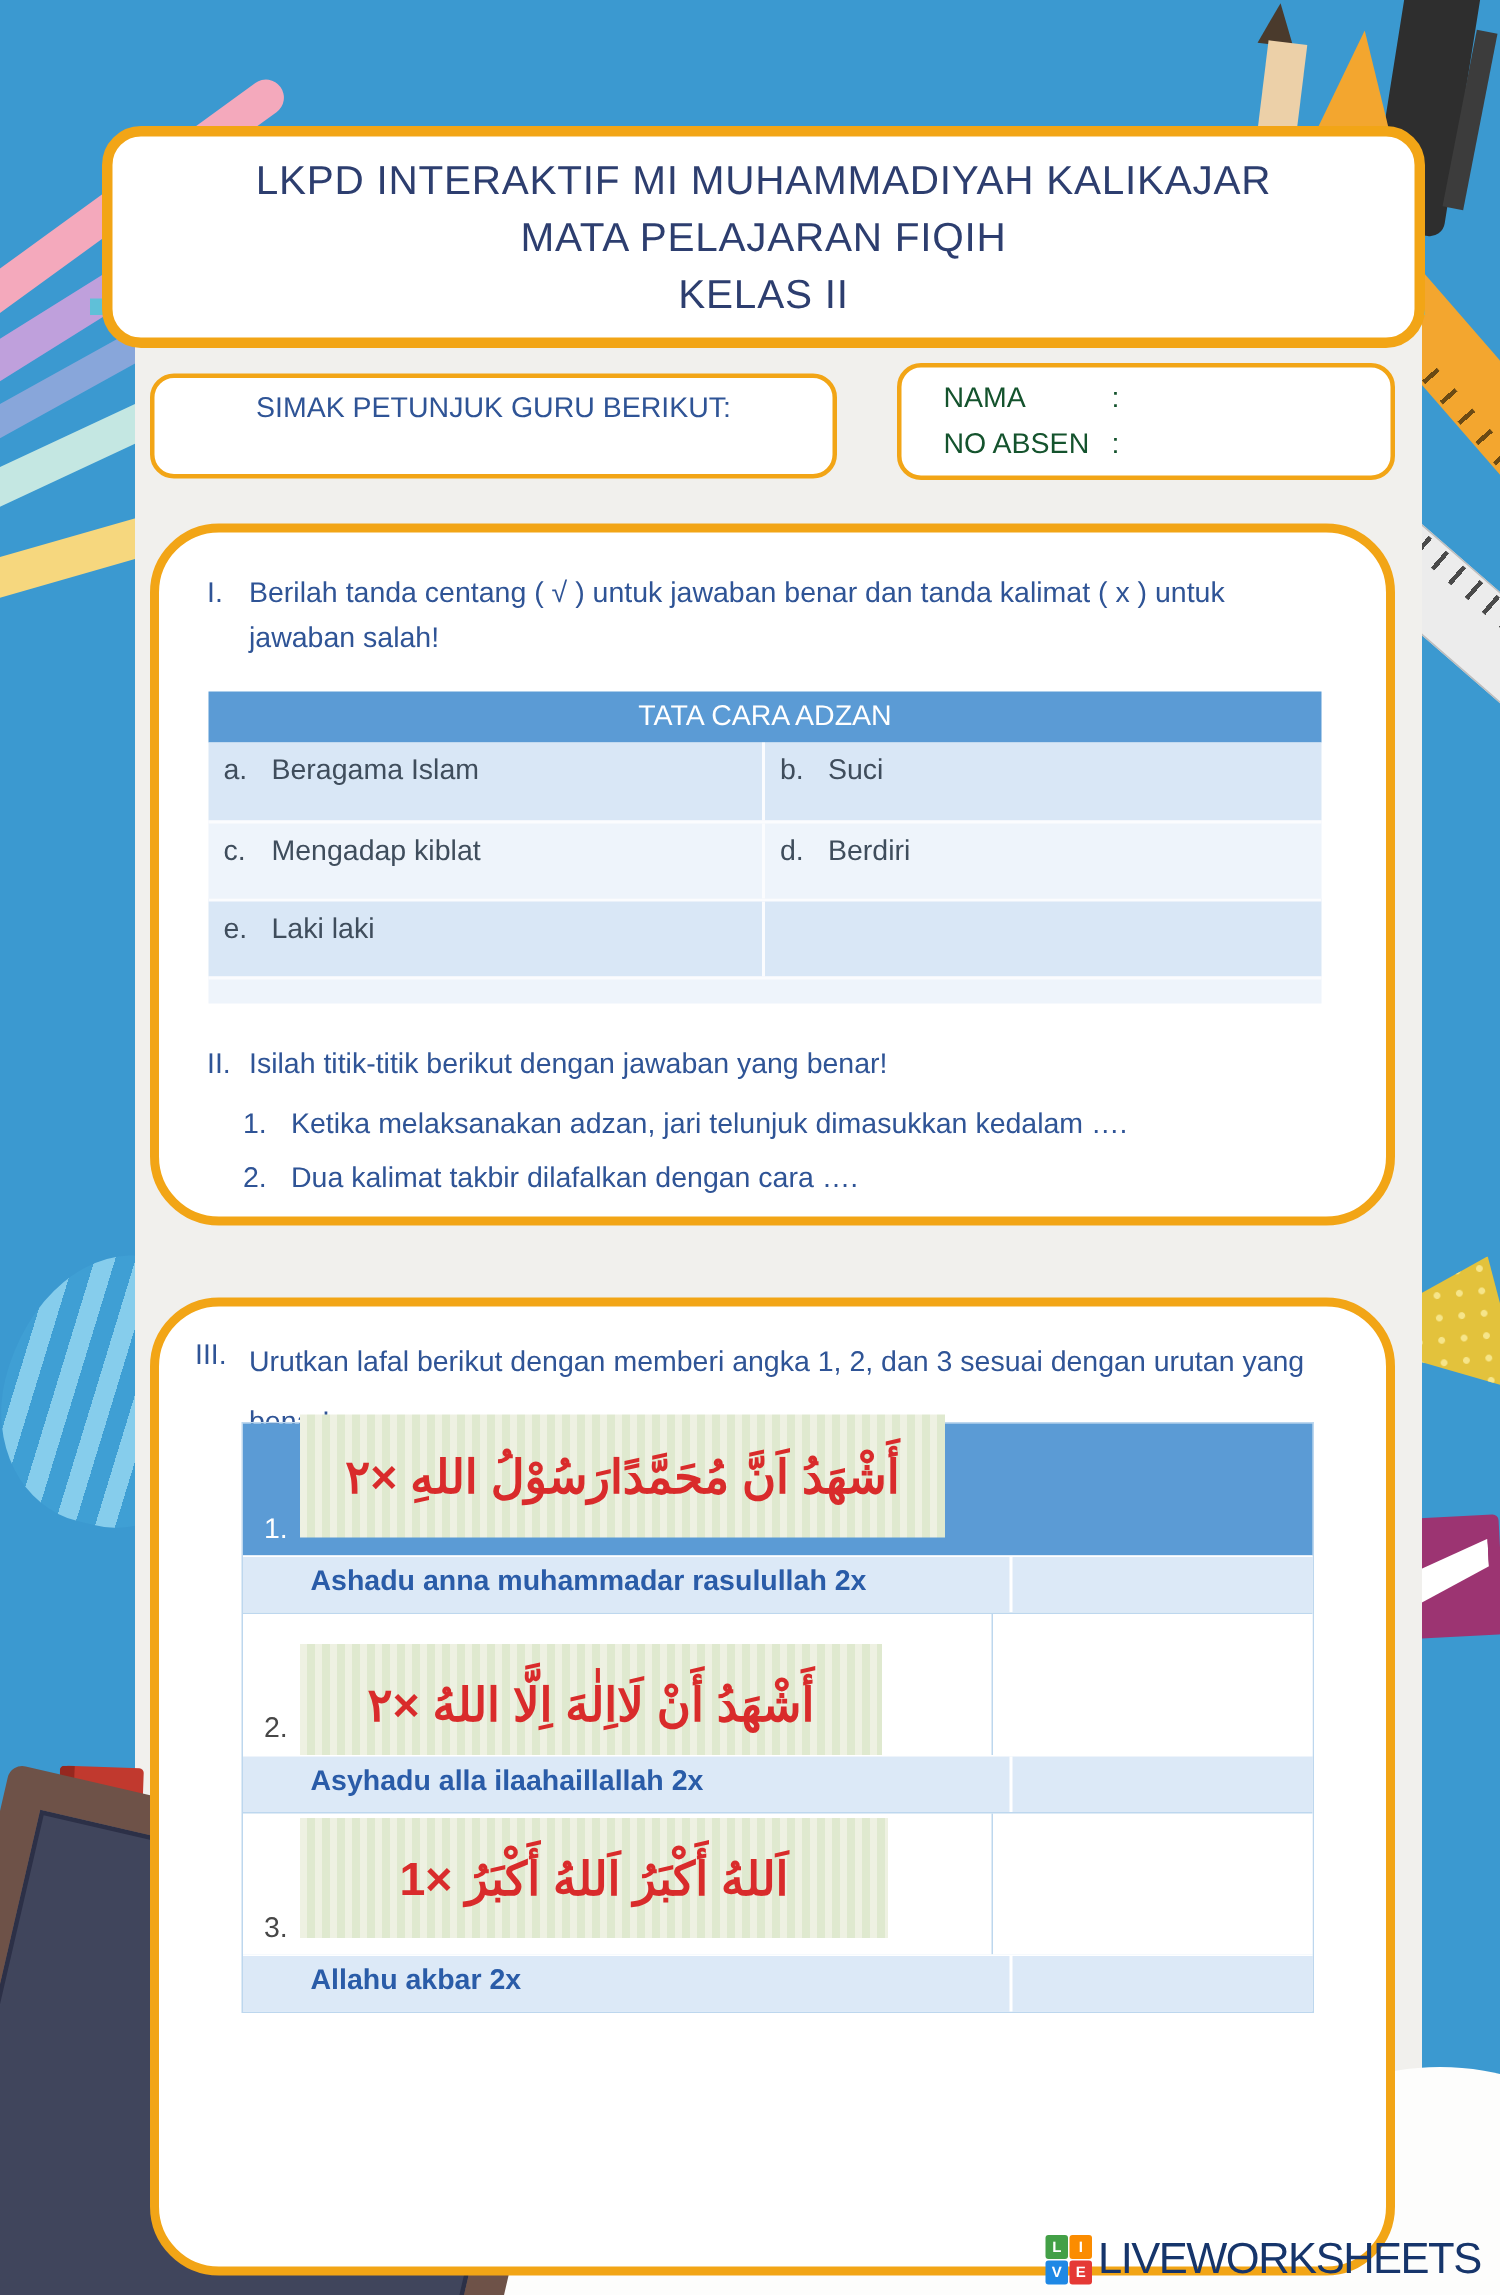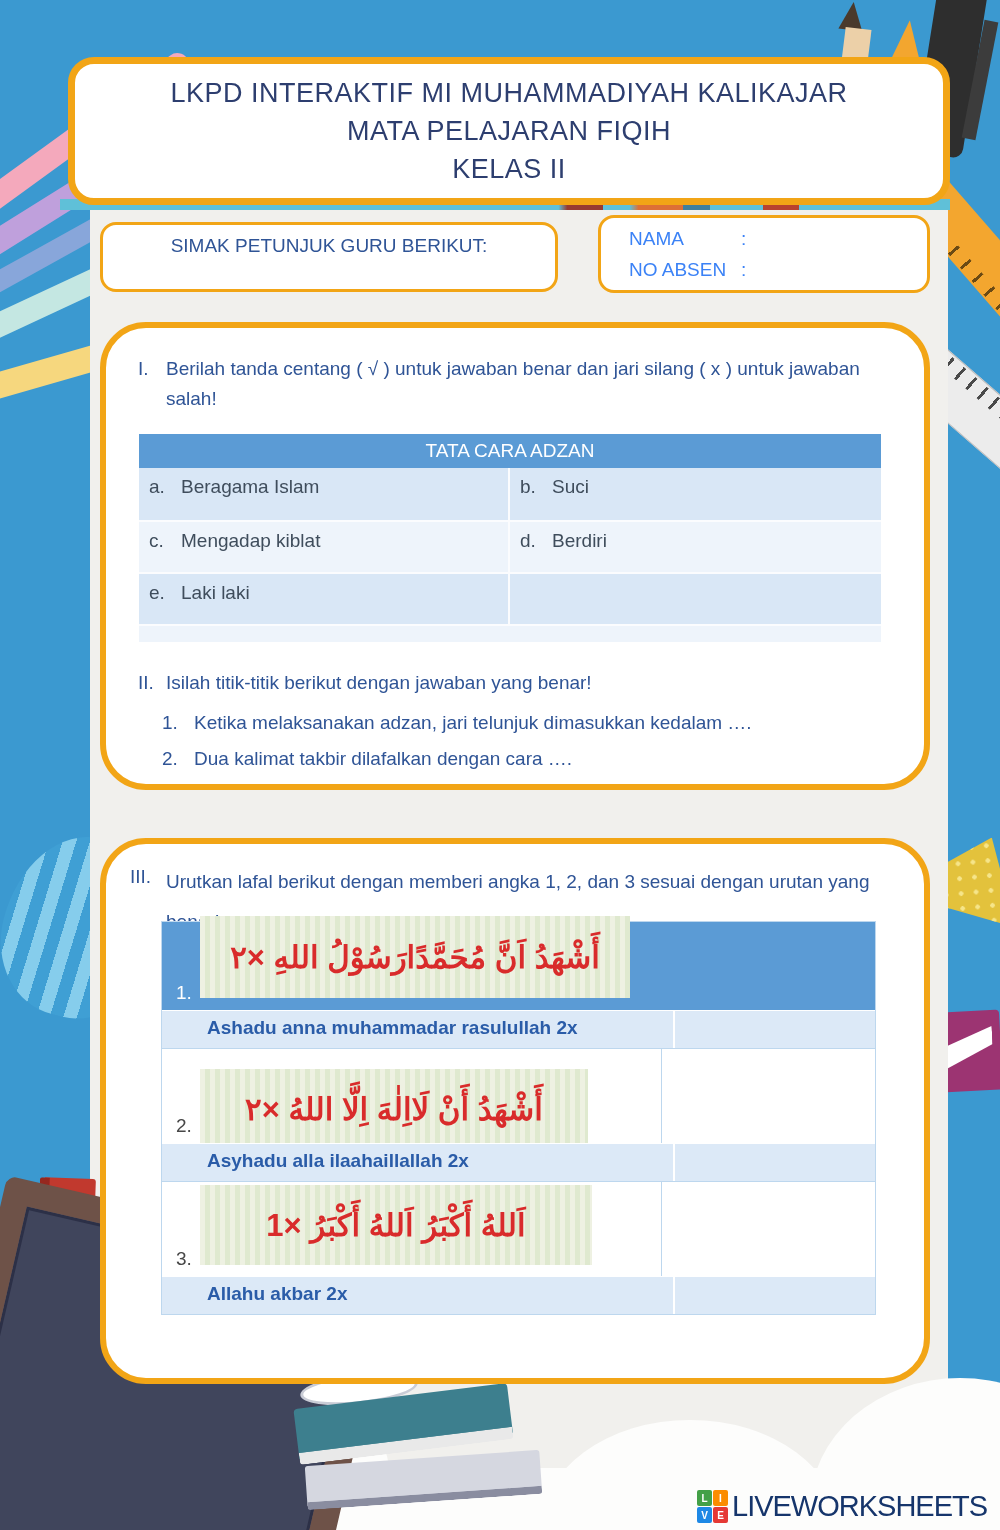--- a/index.html
+++ b/index.html
@@ -36,33 +36,33 @@
 
   
   .cloud { position:absolute; background:#fdfdfc; border-radius:50%; z-index:3; }
   .chalkboard { position:absolute; left:-45px; top:1215px; width:400px; height:420px; background:#40455c; border:26px solid #6e5248; border-radius:10px; transform:rotate(13deg); z-index:4; box-shadow:inset 0 0 0 3px #2c3047; }
   .red-book { position:absolute; left:38px; top:1178px; width:56px; height:110px; background:#c1392e; border-left:10px solid #96281f; border-radius:3px; transform:rotate(2deg); z-index:3; }
   .plate { position:absolute; left:300px; top:1374px; width:118px; height:30px; background:#fff; border:3px solid #c9ccd6; border-radius:50%; transform:rotate(-6deg); z-index:4; }
   .teal-book { position:absolute; left:296px; top:1396px; width:215px; height:56px; background:#3d7f8e; border-bottom:12px solid #e9e9e9; border-radius:4px; transform:rotate(-7deg); z-index:4; }
   .gray-book { position:absolute; left:306px; top:1458px; width:235px; height:44px; background:#d5d7e0; border-bottom:8px solid #8a8da0; border-radius:3px; transform:rotate(-4deg); z-index:4; }
 
   
-  .obox { position:absolute; background:#fff; border:6px solid #f2a516; z-index:5; }
+  .obox { position:absolute; background:#fff; border:6px solid #f2a516; z-index:5;margin-top:27px; }
   .title-box { left:68px; top:57px; width:882px; height:148px; border-width:7px; border-radius:26px; display:flex; flex-direction:column; justify-content:center; align-items:center; gap:7px; }
   .title-line { color:#2d3e6f; font-size:27px; letter-spacing:0.5px; }
   .simak-box { left:100px; top:222px; width:458px; height:70px; border-width:3px; border-radius:16px; padding-top:10px; text-align:center; }
   .simak-box span { color:#2f5496; font-size:19px; }
   .identity-box { left:598px; top:215px; width:332px; height:78px; border-width:3px; border-radius:16px; padding:10px 0 0 28px; }
-  .id-row { display:flex; color:#3b82f6; font-size:19px; margin-bottom:9px;justify-content:space-between; }
+  .id-row { display:flex; color:#14532d; font-size:19px; margin-bottom:9px;justify-content:space-between; }
   .id-label { width:112px; }
   .id-colon { width:20px; }
   .id-value { flex:1; }
 
   .box-main { left:100px; top:322px; width:830px; height:468px; border-radius:46px; padding:26px 32px 0 32px; }
-  .box-three { left:100px; top:838px; width:830px; height:546px; border-radius:46px; padding:18px 24px 0 24px; }
+  .box-three { left:100px; top:838px; width:830px; height:652px; border-radius:46px; padding:18px 24px 0 24px; }
 
   .q-head { display:flex; color:#2f5496; font-size:19px; line-height:30px; }
   .q-num { width:28px; flex:none; }
   .q-num3 { width:36px; flex:none; }
   .q-text { flex:1; }
   .q3-head .q-text { line-height:40px; }
 
   
   .t1 { margin:20px 0 0 1px; width:742px; }
   .t1-header { height:34px; background:#5b9bd5; color:#fff; font-size:19px; text-align:center; line-height:33px; }
@@ -160,21 +160,21 @@
     <div class="id-row">
       <span class="id-label">NO ABSEN</span>
       <span class="id-colon">:</span>
       <span class="id-value"></span>
     </div>
   </div>
 
   <div class="obox box-main">
     <div class="q-head">
       <span class="q-num">I.</span>
-      <span class="q-text">Berilah tanda centang ( √ ) untuk jawaban benar dan jari silang ( x ) untuk jawaban salah!</span>
+      <span class="q-text">Berilah tanda centang ( √ ) untuk jawaban benar dan tanda kalimat ( x ) untuk jawaban salah!</span>
     </div>
 
     <div class="t1">
       <div class="t1-header">TATA CARA ADZAN</div>
       <div class="t1-row shade">
         <div class="t1-cell">
           <span class="t1-letter">a.</span>
           <span>Beragama Islam</span>
         </div>
         <div class="t1-cell">

